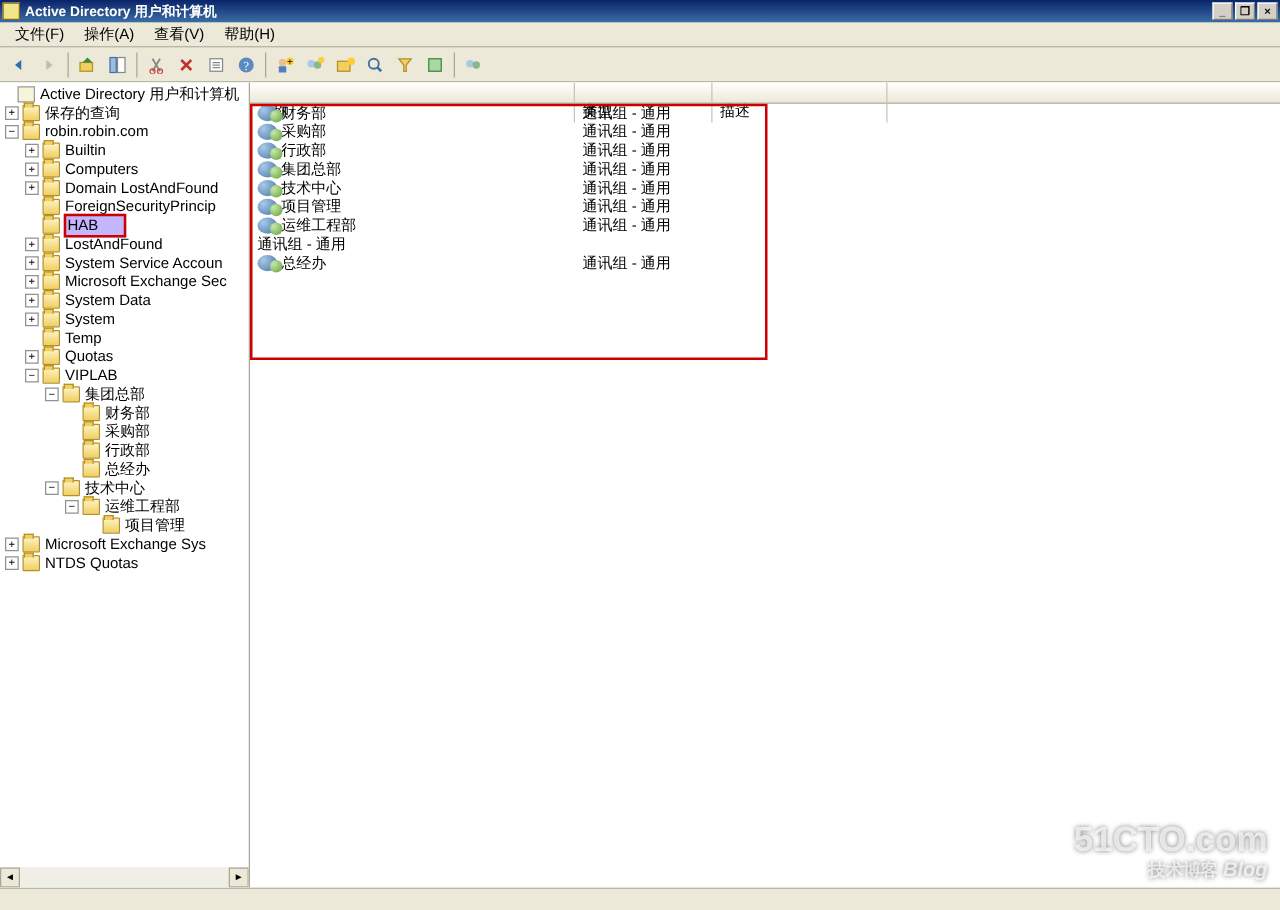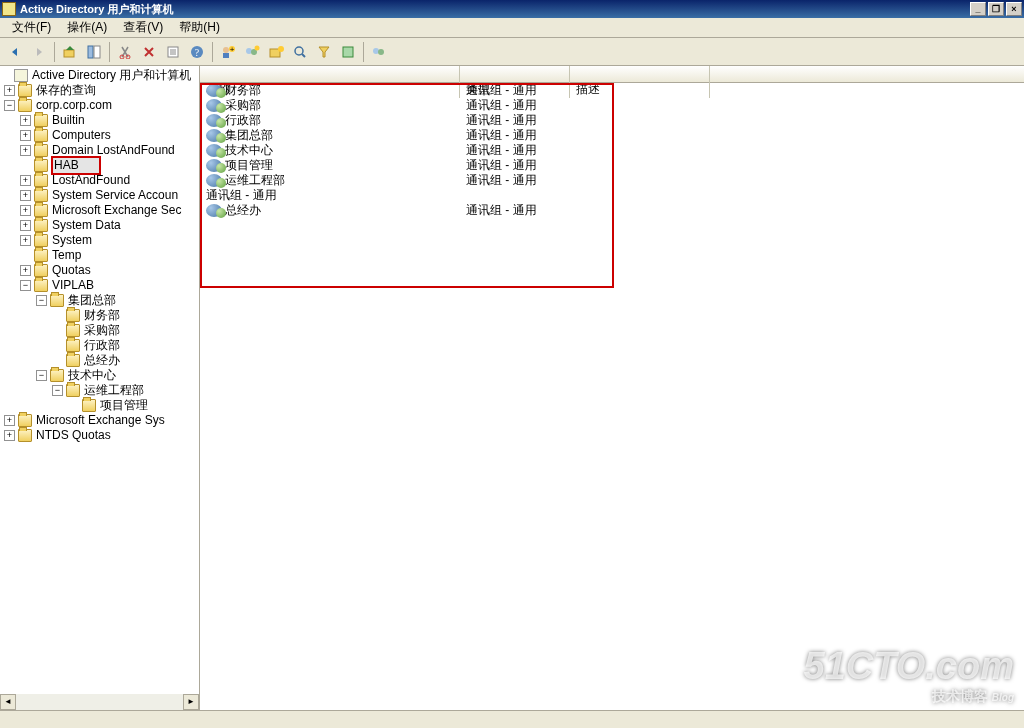--- a/index.html
+++ b/index.html
@@ -94,21 +94,21 @@
 }
 .tree-row .exp-spacer { width: 14px; }
 .tree-row .indent { display: inline-block; }
 .tree-row .node-icon {
   width: 14px; height: 13px;
   margin-right: 3px;
   flex-shrink: 0;
 }
 .tree-row .node-label { padding: 0 1px; }
 .tree-row.selected .node-label {
-  background: #e5e5e5;
+  background: #c4b5fd;
   border: 2px solid #c00;
   padding: 0 20px 0 1px;
 }
 .folder-icon { background: linear-gradient(to bottom, #fdf2c4, #f0d060); border: 1px solid #b5902a; border-radius: 0 1px 1px 1px; position: relative; }
 .folder-icon::before { content:""; position:absolute; top:-3px; left:0; width:6px; height:3px; background:#f0d060; border:1px solid #b5902a; border-bottom:none; }
 .root-icon { background: #f5f5dc; border:1px solid #999; }
 .list-pane {
   flex: 1;
   background: #fff;
   overflow: hidden;
@@ -164,21 +164,21 @@
 .watermark {
   position: absolute;
   right: 10px;
   bottom: 22px;
   color: rgba(255,255,255,0.7);
   text-shadow: 0 0 4px rgba(0,0,0,0.5);
   font-family: Arial, sans-serif;
   text-align: right;
   pointer-events: none;
 }
-.watermark .wm-big { font-size: 38px; font-weight: bold; font-style: italic; }
+.watermark .wm-big { font-size: 28px; font-weight: bold; }
 .watermark .wm-small { font-size: 14px; font-weight: bold; }
 </style>
 </head>
 <body>
 
 <div class="titlebar">
   <div class="app-icon"></div>
   <span>Active Directory 用户和计算机</span>
   <div class="spacer"></div>
   <div class="win-btns">
@@ -306,39 +306,45 @@
       <div class="tree-row">
           <span class="indent" style="width:4px"></span>
           <span class="expander">+</span>
           <span class="node-icon folder-icon"></span>
           <span class="node-label">保存的查询</span>
         </div>
       <div class="tree-row">
           <span class="indent" style="width:4px"></span>
           <span class="expander">−</span>
           <span class="node-icon folder-icon"></span>
-          <span class="node-label">corp.corp.com</span>
+          <span class="node-label">robin.robin.com</span>
         </div>
       <div class="tree-row">
           <span class="indent" style="width:20px"></span>
           <span class="expander">+</span>
           <span class="node-icon folder-icon"></span>
           <span class="node-label">Builtin</span>
         </div>
       <div class="tree-row">
           <span class="indent" style="width:20px"></span>
           <span class="expander">+</span>
           <span class="node-icon folder-icon"></span>
           <span class="node-label">Computers</span>
         </div>
       <div class="tree-row">
           <span class="indent" style="width:20px"></span>
           <span class="expander">+</span>
           <span class="node-icon folder-icon"></span>
           <span class="node-label">Domain LostAndFound</span>
+        </div>
+      <div class="tree-row">
+          <span class="indent" style="width:20px"></span>
+          <span class="exp-spacer"></span>
+          <span class="node-icon folder-icon"></span>
+          <span class="node-label">ForeignSecurityPrincip</span>
         </div>
       <div class="tree-row selected">
           <span class="indent" style="width:20px"></span>
           <span class="exp-spacer"></span>
           <span class="node-icon folder-icon"></span>
           <span class="node-label">HAB</span>
         </div>
       <div class="tree-row">
           <span class="indent" style="width:20px"></span>
           <span class="expander">+</span>
@@ -523,14 +529,14 @@
         </div>
       </div>
     <div class="red-box" style="left:0; top:17px; width:414px; height:205px;"></div>
   </div>
 </div>
 
 <div class="statusbar"></div>
 
 <div class="watermark">
   <div class="wm-big">51CTO.com</div>
-  <div class="wm-small"><span>技术博客</span> <span style="font-size:10px;font-style:italic">Blog</span></div>
+  <div class="wm-small"><span>技术博客</span> <span style="font-size:16px;font-style:italic">Blog</span></div>
 </div>
 
 </body></html>

